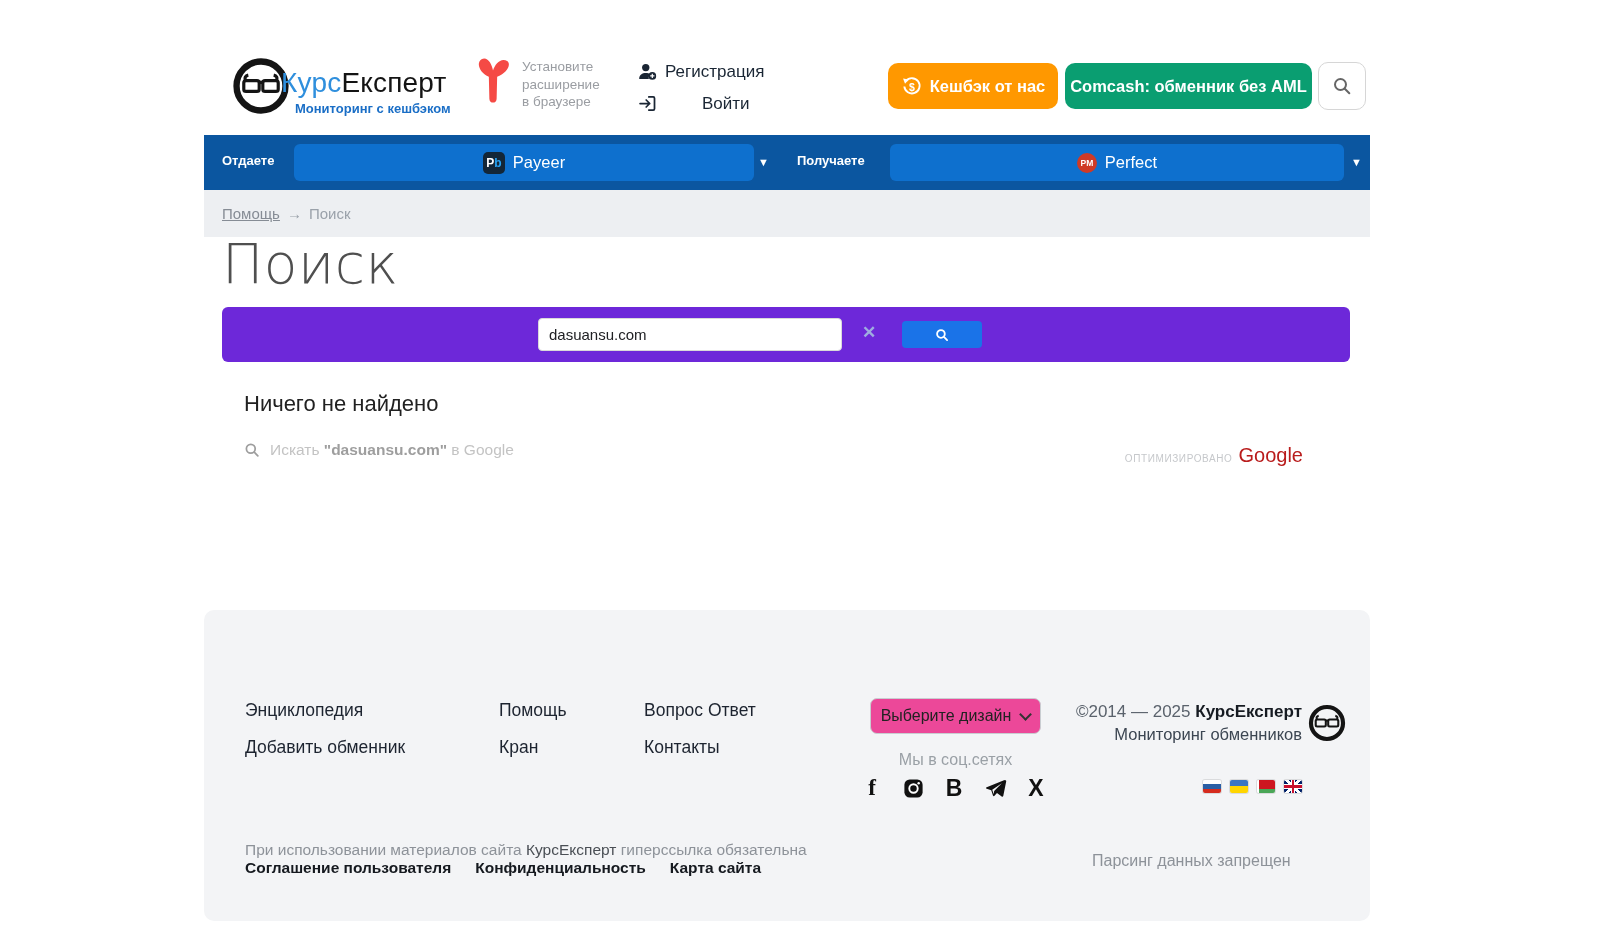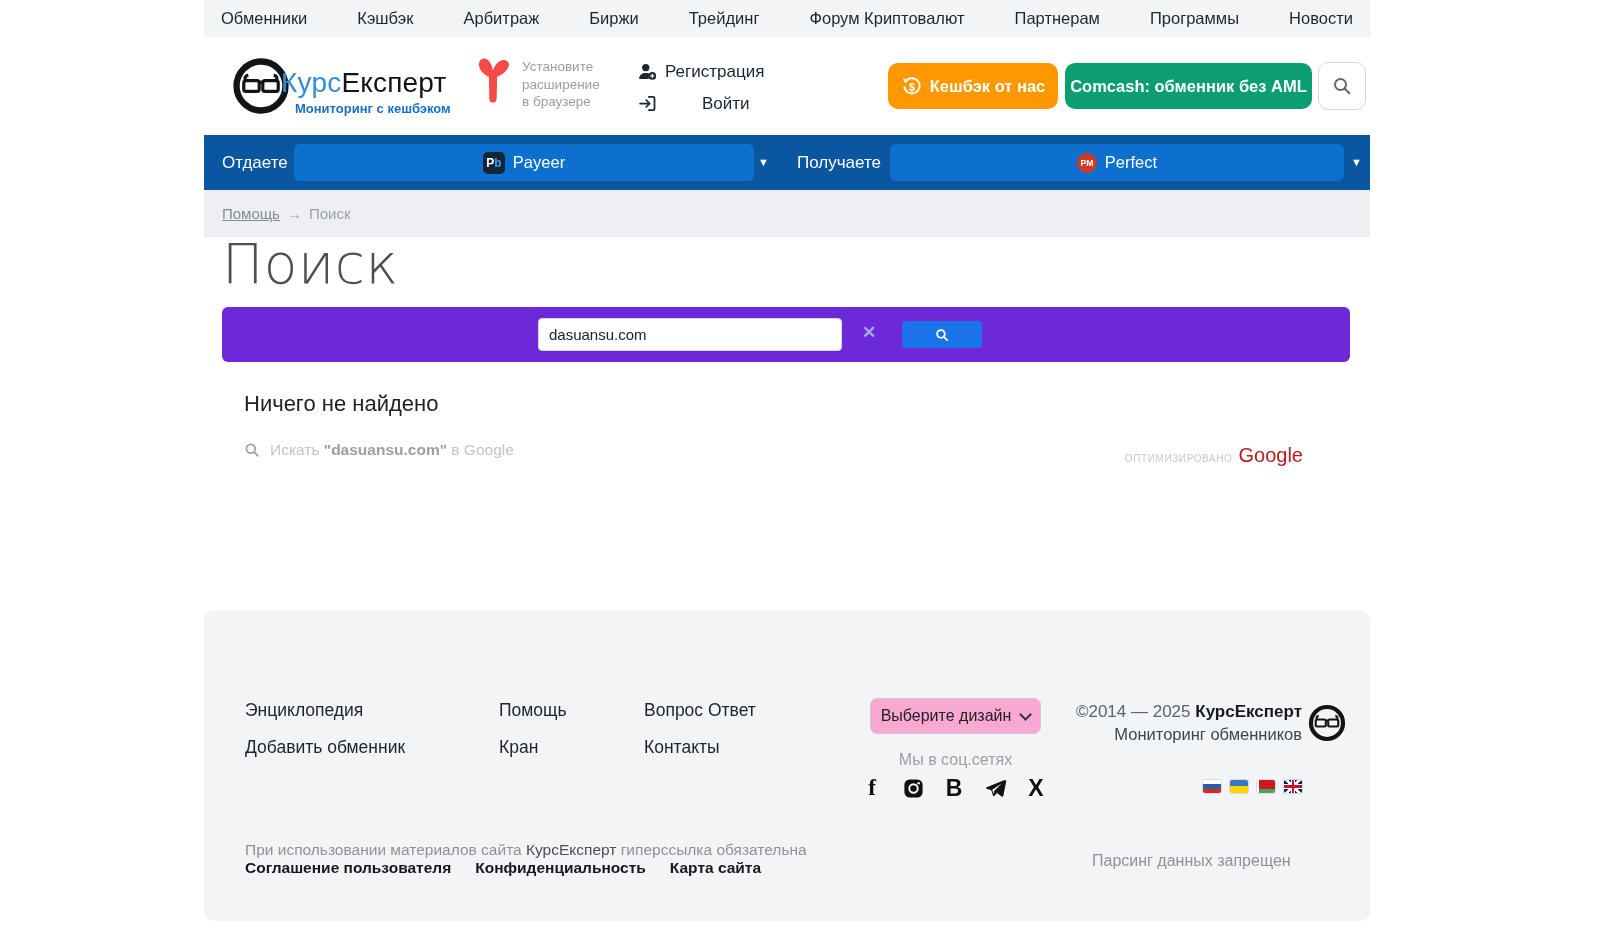--- a/index.html
+++ b/index.html
@@ -33,21 +33,21 @@
     font-family:"Liberation Sans",sans-serif; font-size:16.5px; font-weight:bold; cursor:pointer;
     display:flex; align-items:center; justify-content:center; gap:8px; }
   .btn-orange { left:684px; width:170px; background:#ff9800; }
   .btn-green { left:861px; width:247px; background:#0a9e71; }
   .btn-search { position:absolute; left:1114px; top:25px; width:48px; height:48px; background:#fff;
     border:1px solid #d6d6d6; border-radius:10px; cursor:pointer; display:flex; align-items:center; justify-content:center; color:#555; }
   .btn-search svg { width:20px; height:20px; }
 
   
   .exbar { position:absolute; left:0; top:135px; width:1166px; height:55px; background:#0b56a0; }
-  .exbar-label { position:absolute; top:18px; color:#fff; font-size:17px; font-weight:400; }
+  .exbar-label { position:absolute; top:18px; color:#fff; font-size:13px; font-weight:700; }
   .ex-select { position:absolute; top:9px; height:37px; background:#0e70ce; border-radius:6px; cursor:pointer;
     display:flex; align-items:center; justify-content:center; gap:8px; color:#fff; font-size:16.5px; font-weight:500; }
   .caret { position:absolute; top:21px; color:#fff; font-size:11px; cursor:pointer; }
   .pay-icon { width:22px; height:22px; border-radius:5px; background:#132637; display:flex; align-items:center; justify-content:center;
     font-size:12px; font-weight:bold; }
   .pay-icon .p { color:#fff; } .pay-icon .b { color:#27a3f5; }
   .pm-icon { width:20px; height:20px; border-radius:50%; background:#cf3a26; display:flex; align-items:center; justify-content:center;
     font-size:8.5px; font-weight:bold; color:#fff; }
 
   
@@ -72,21 +72,21 @@
     font-size:15.5px; color:#c3c3c3; }
   .suggest-link b { color:#9e9e9e; }
   .suggest-link svg { width:16px; height:16px; color:#9e9e9e; }
   .branding { position:absolute; right:67px; top:3px; display:flex; align-items:baseline; gap:6px; }
   .branding-small { font-size:10px; text-transform:uppercase; letter-spacing:0.6px; color:#c6c8cb; }
   .branding-logo { font-size:20px; color:#b91c1c; font-weight:500; }
 
   
   .footer { position:absolute; left:0; top:610px; width:1166px; height:311px; background:#f3f4f6; border-radius:10px; }
   .f-link { font-size:17.5px; font-weight:500; color:#1d2430; cursor:pointer; position:absolute; white-space:nowrap; }
-  .design-select { position:absolute; left:666px; top:88px; width:171px; height:36px; background:#f9a8d4;
+  .design-select { position:absolute; left:666px; top:88px; width:171px; height:36px; background:#ec4899;
     border:1px solid #c9cdd1; border-radius:7px; display:flex; align-items:center; justify-content:center; gap:10px;
     font-size:16px; color:#222; cursor:pointer; }
   .chevron { width:9px; height:9px; border-right:2px solid #333; border-bottom:2px solid #333; transform:rotate(45deg); margin-top:-4px; }
   .soc-title { position:absolute; left:666px; top:141px; width:171px; text-align:center; font-size:16px; color:#9aa0a6; }
   .soc-row { position:absolute; left:655px; top:165px; display:flex; align-items:center; gap:15px; }
   .soc { width:26px; height:26px; display:flex; align-items:center; justify-content:center; cursor:pointer;
     font-size:23px; font-weight:bold; color:#111; }
   .soc svg { width:23px; height:23px; }
   .copyright { position:absolute; top:92px; left:830px; width:312px; display:flex; justify-content:flex-end; gap:6px; }
   .copy-text { text-align:right; }
@@ -111,31 +111,20 @@
   .notice b { color:#4a4f55; font-weight:500; }
   .bottom-links { position:absolute; left:41px; top:249px; display:flex; gap:24px; }
   .bottom-links a { font-size:15.5px; font-weight:bold; color:#15191f; cursor:pointer; white-space:nowrap; }
   .parsing { position:absolute; left:888px; top:242px; font-size:16px; color:#8d9299; }
 </style>
 </head>
 <body>
 
 <div class="content">
 
-  <nav class="topnav">
-    <a>Обменники</a>
-    <a>Кэшбэк</a>
-    <a>Арбитраж</a>
-    <a>Биржи</a>
-    <a>Трейдинг</a>
-    <a>Форум Криптовалют</a>
-    <a>Партнерам</a>
-    <a>Программы</a>
-    <a>Новости</a>
-  </nav>
 
   <header class="header">
     <div class="logo">
       <svg class="logo-circle" viewBox="0 0 64 64">
         <circle cx="32" cy="32" r="27" fill="none" stroke="#141414" stroke-width="7"></circle>
         <g fill="none" stroke="#141414" stroke-width="3.5">
           <rect x="13" y="26" width="17" height="12" rx="2.5"></rect>
           <rect x="34" y="26" width="17" height="12" rx="2.5"></rect>
           <path d="M30 29 q2 -2.5 4 0"></path>
           <path d="M15 26 q-2 -5 3 -6 M49 26 q2 -5 -3 -6"></path>

